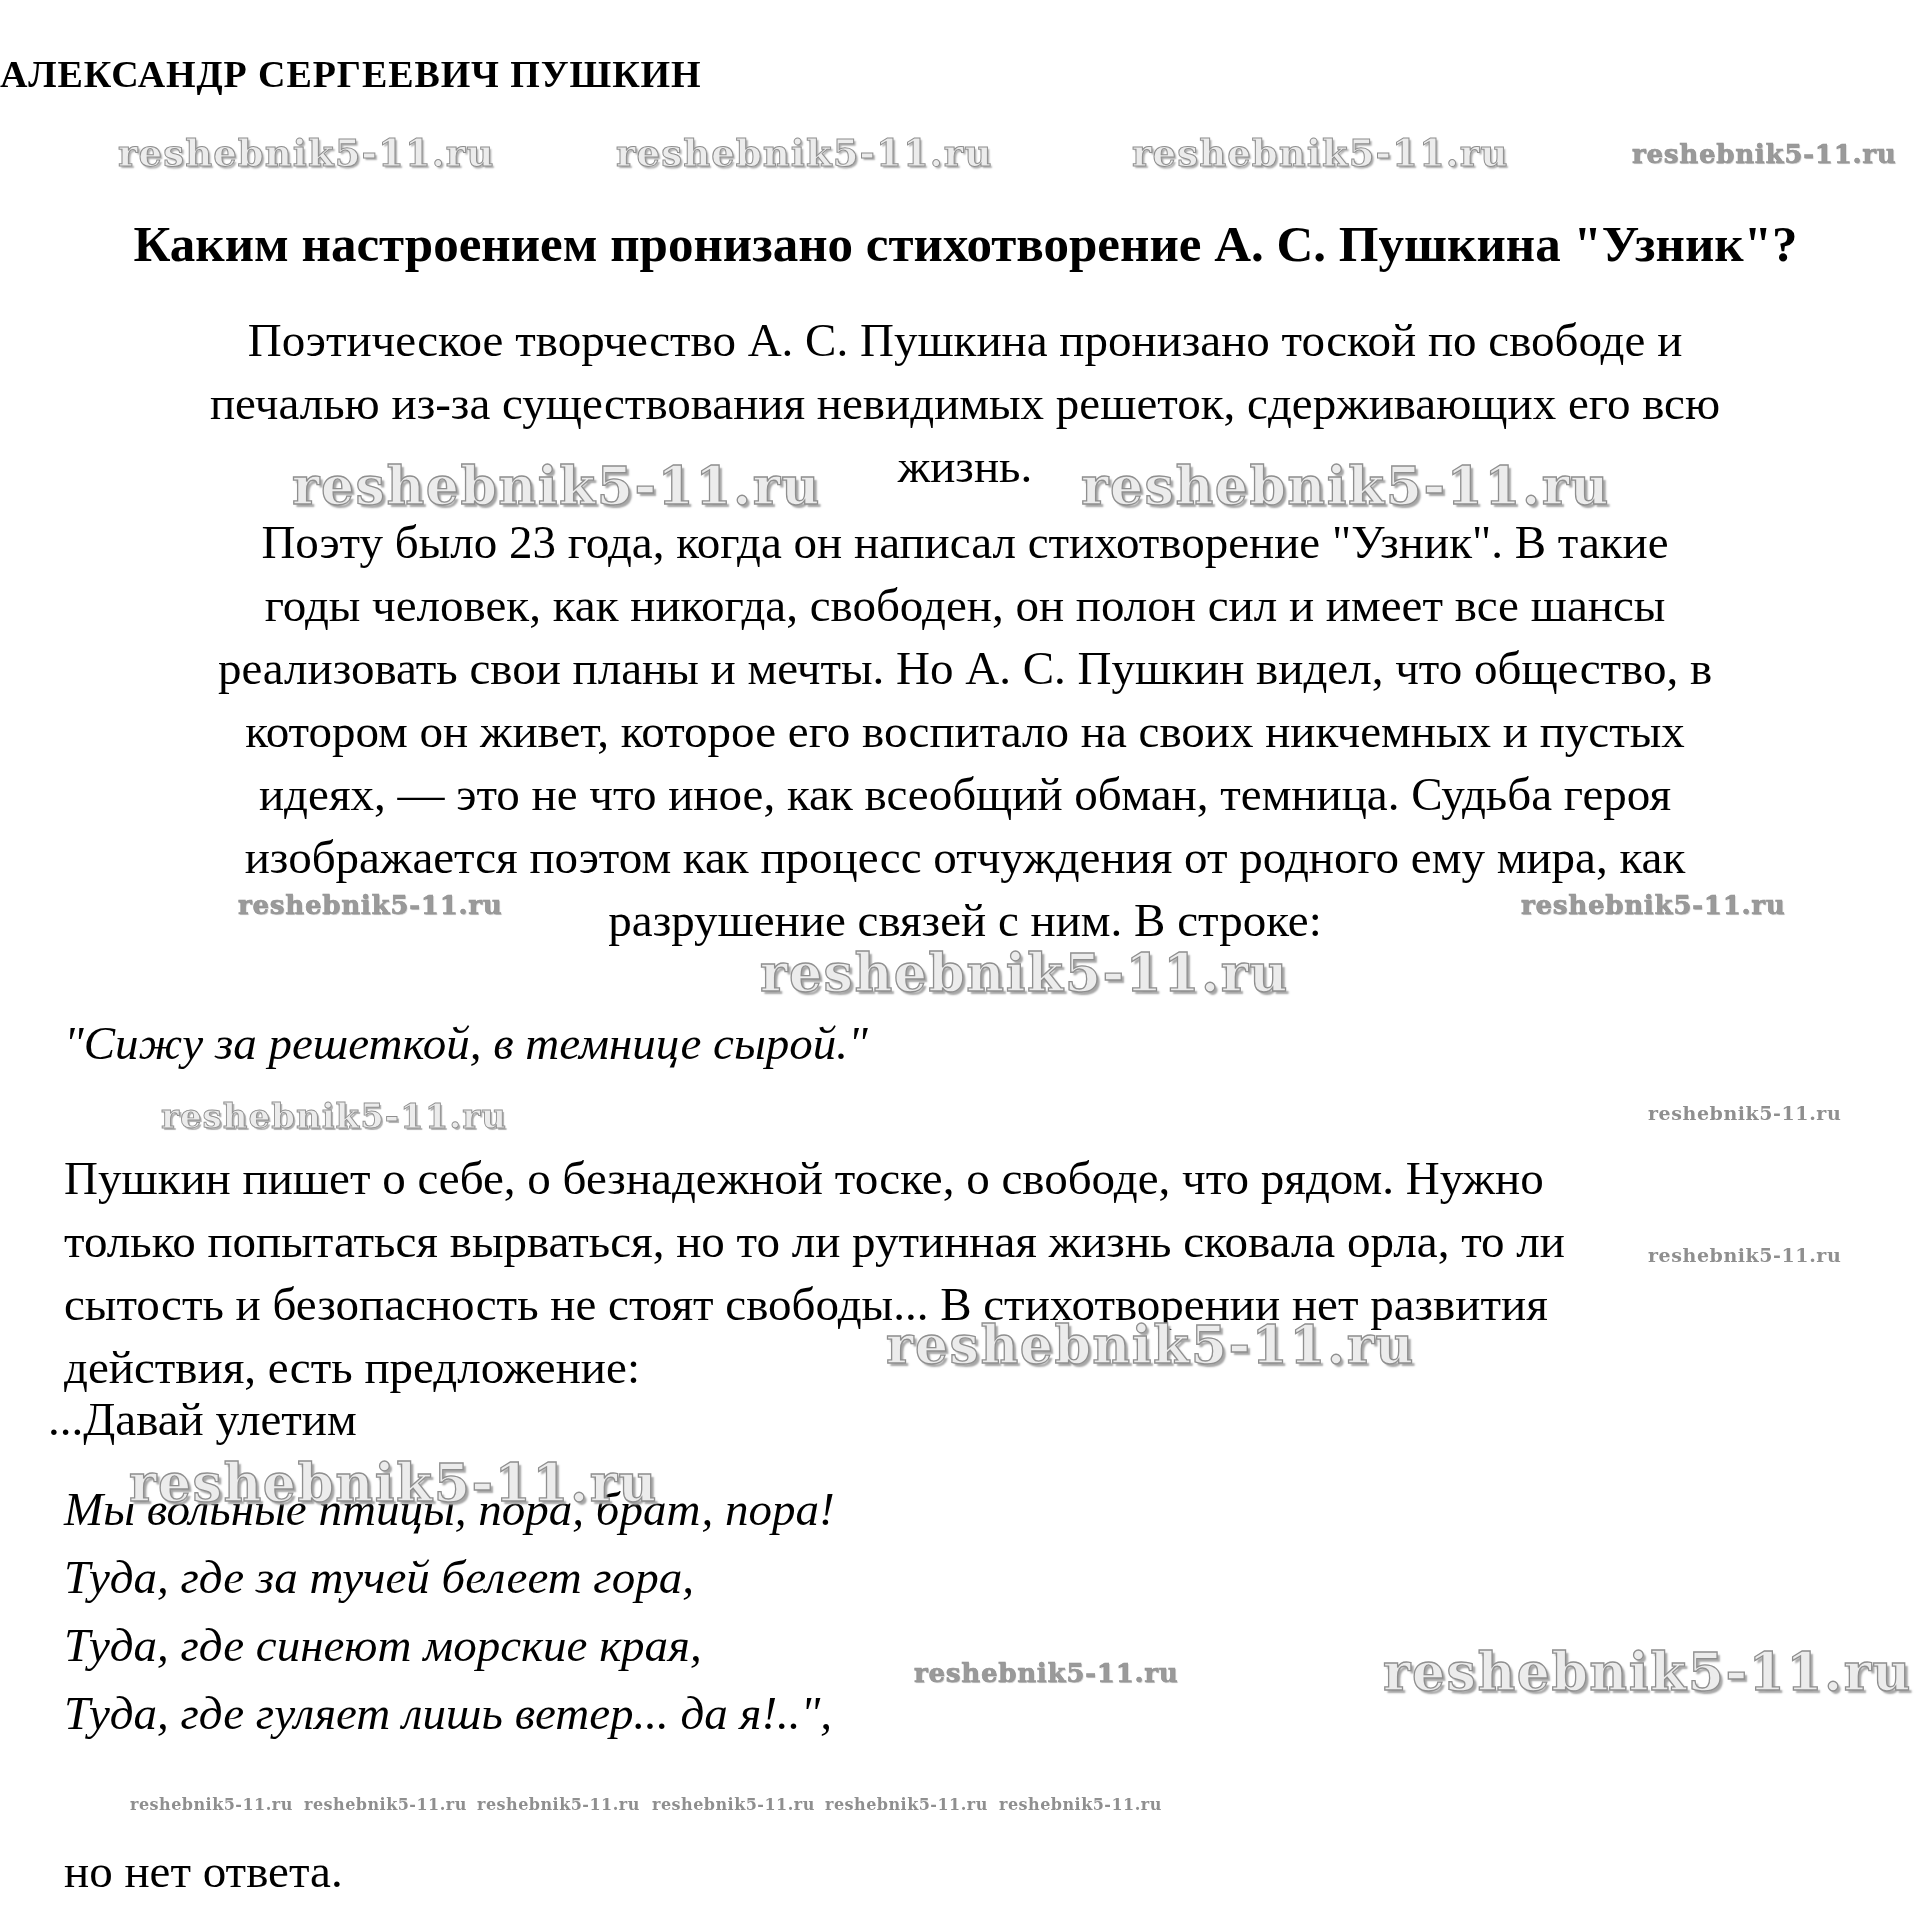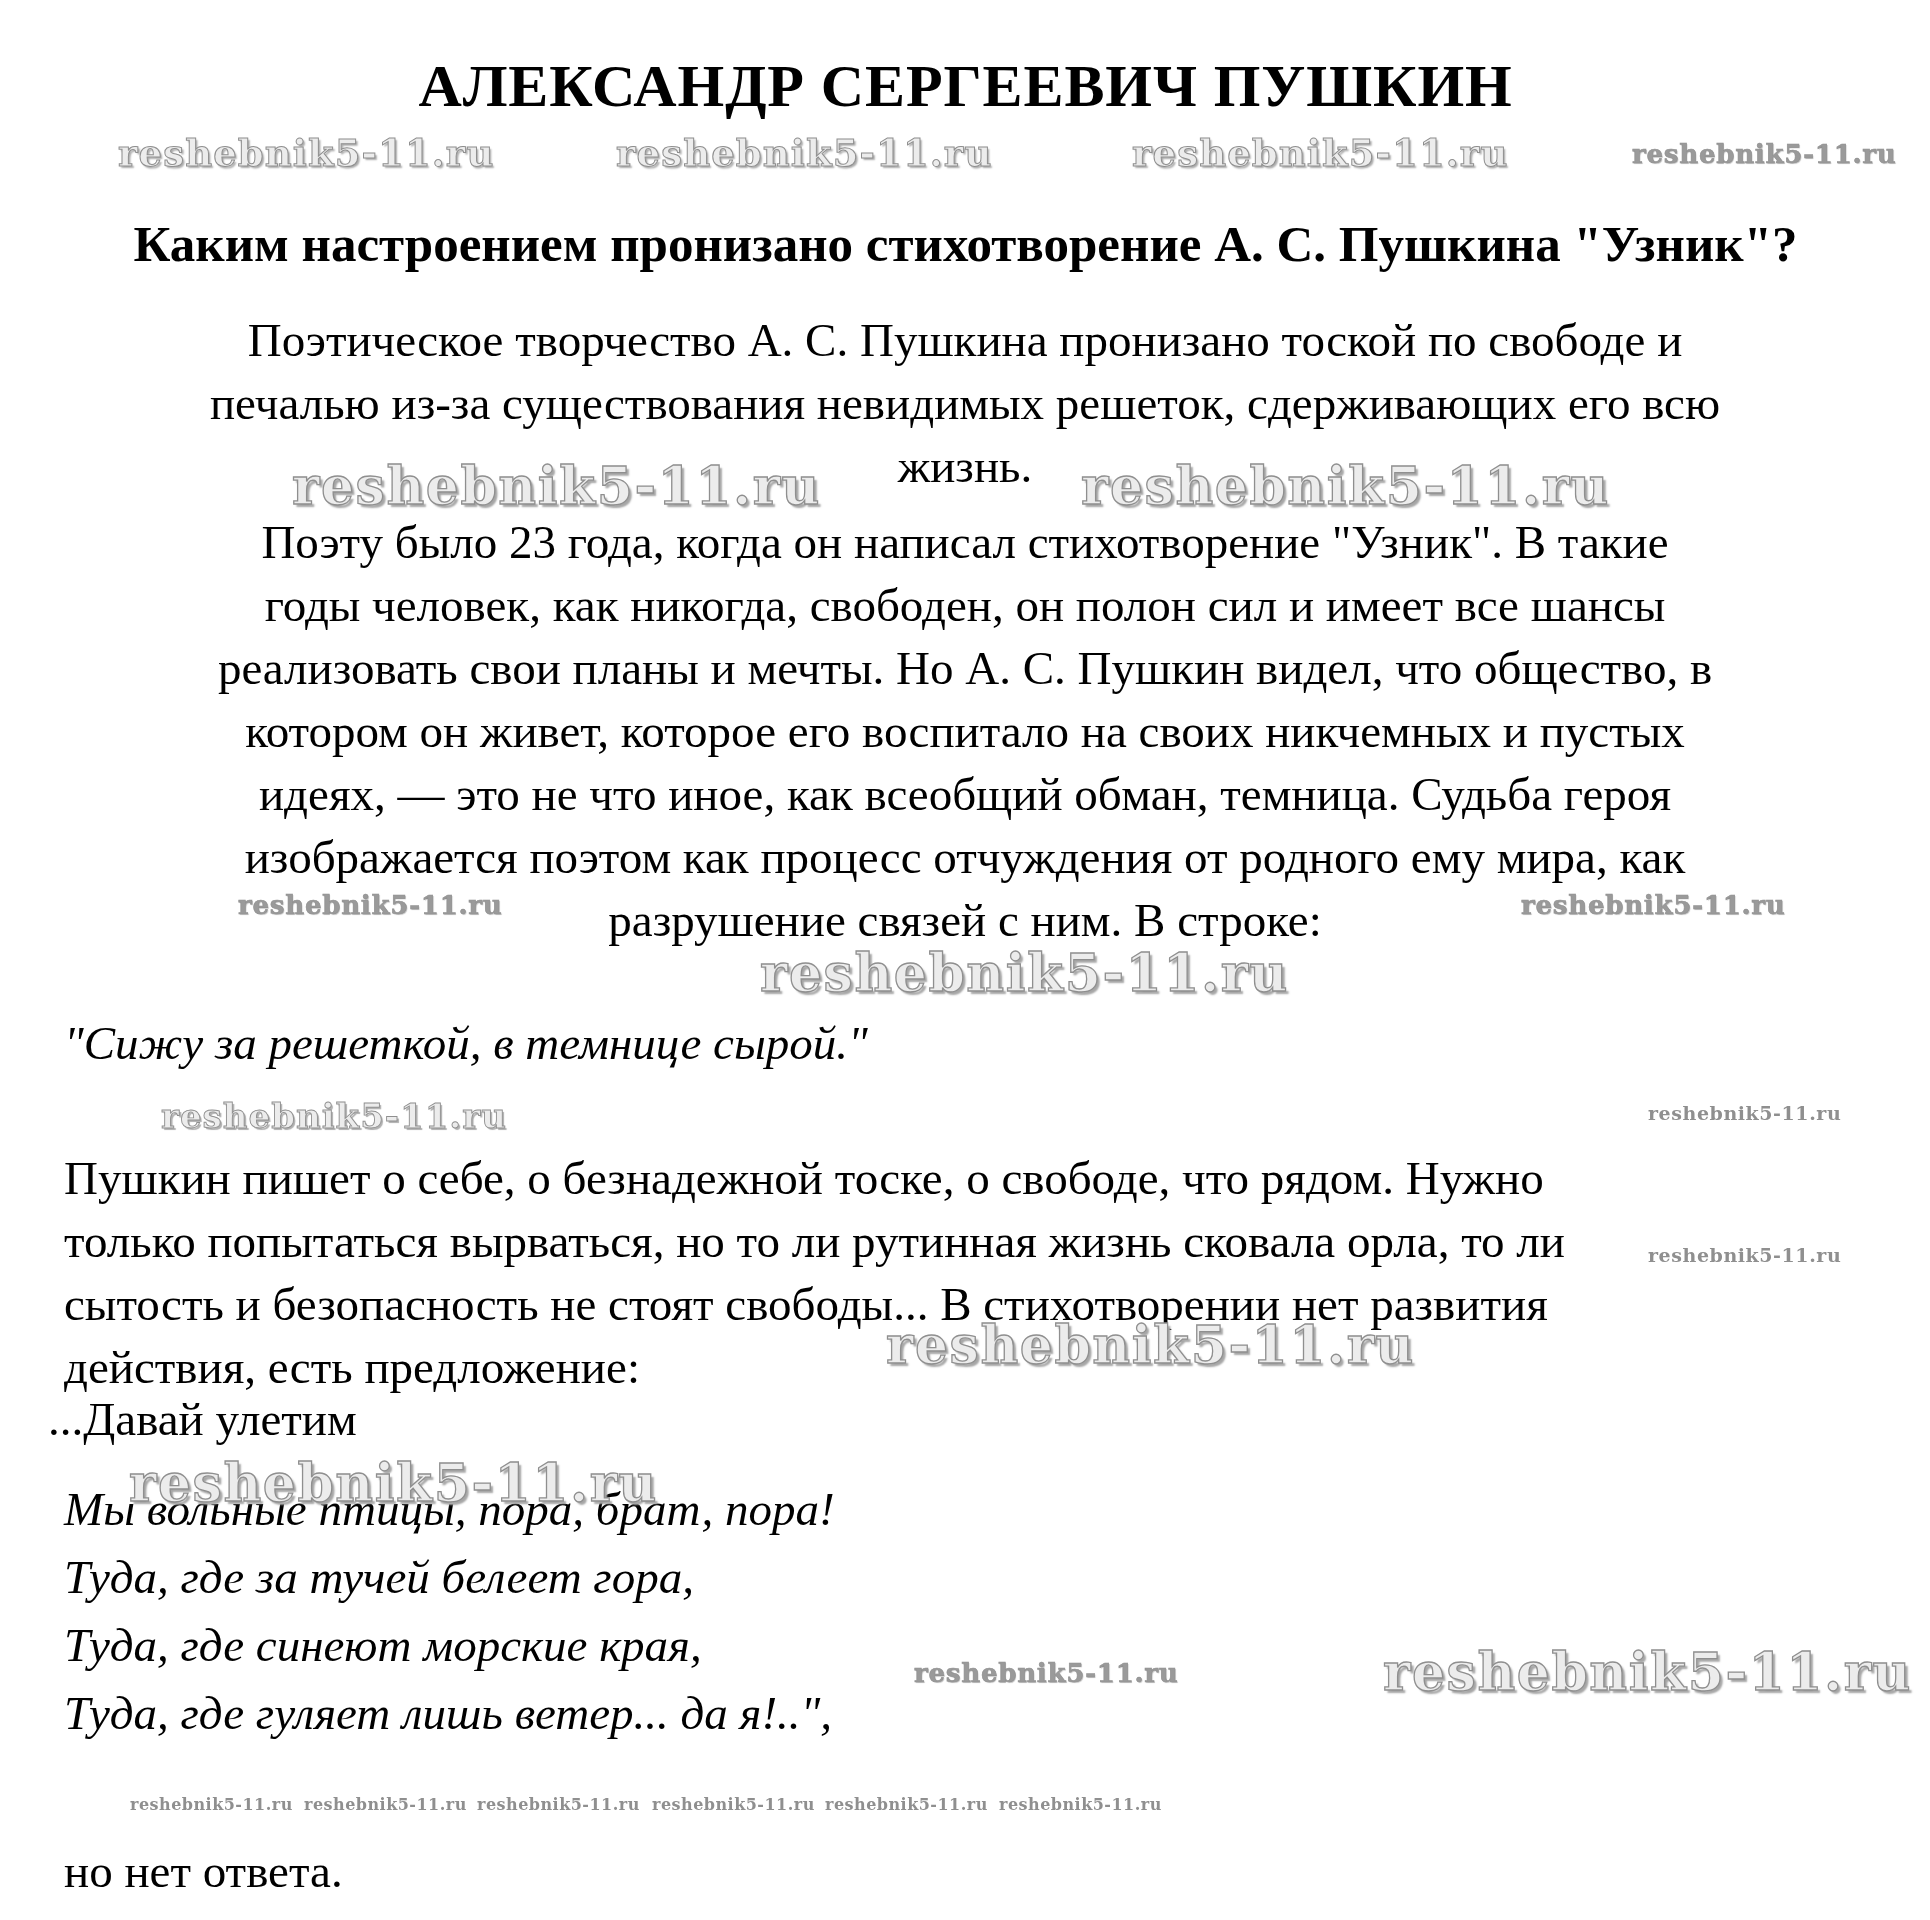--- a/index.html
+++ b/index.html
@@ -9,22 +9,21 @@
     background: #ffffff;
     color: #000000;
     font-family: "Liberation Serif", serif;
     overflow: hidden;
   }
   .abs { position: absolute; }
   .lines { white-space: pre-line; }
 
   .title {
     font-weight: bold;
-    font-size: 60px;
-    text-align: center;
+    font-size: 38px;
     letter-spacing: 0.9px;
   }
   .question {
     font-weight: bold;
     font-size: 51px;
     text-align: center;
     margin-top: 20px;
   }
   .para {
     font-size: 47px;

